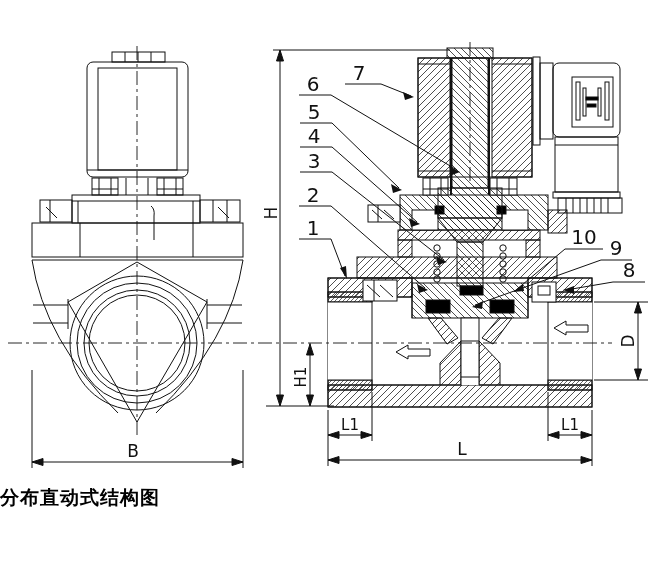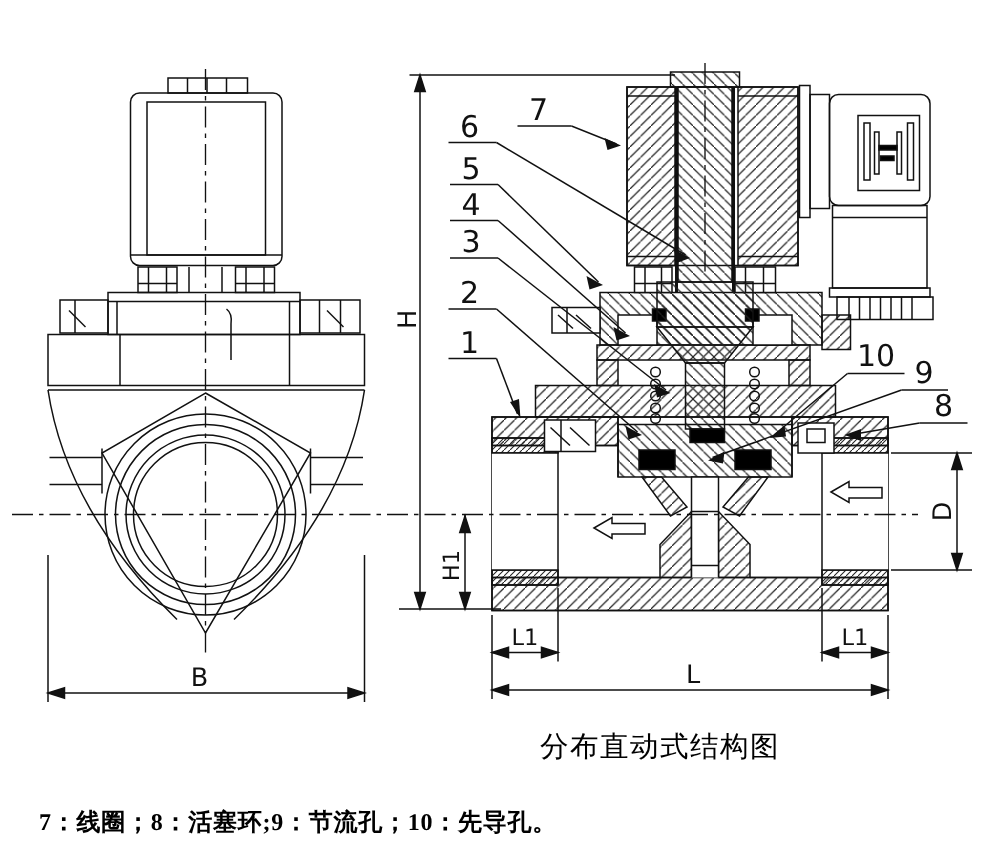--- a/index.html
+++ b/index.html
@@ -1,21 +1,21 @@
 <!DOCTYPE html>
 <html><head>
 <meta charset="utf-8">
 <style>
   html,body{margin:0;padding:0;background:#ffffff;}
   body{width:660px;height:571px;overflow:hidden;position:relative;
        font-family:"Liberation Serif","DejaVu Sans",serif;}
   .stage{position:absolute;left:0;top:0;width:660px;height:571px;background:#fff;}
   svg{position:absolute;left:0;top:0;}
-  .title{position:absolute;left:0;top:485px;width:520px;text-align:right;
-         font-size:19px;font-weight:normal;color:#000;letter-spacing:1px;}
+  .title{position:absolute;left:0;top:485px;width:520px;text-align:left;
+         font-size:19px;font-weight:bold;color:#000;letter-spacing:1px;}
   .legend{position:absolute;left:26px;color:#000;font-size:16px;font-weight:bold;
           white-space:nowrap;letter-spacing:0.5px;}
   .legend.l1{top:512px;}
   .legend.l2{top:538px;}
   text{font-family:"DejaVu Sans","Liberation Sans",sans-serif;fill:#111;}
   .pn{font-size:20px;}
   .dim{font-size:17px;}
   .dims{font-size:15px;}
 </style>
 </head>
@@ -349,15 +349,14 @@
     <text class="pn" x="314" y="168" text-anchor="middle">3</text>
     <text class="pn" x="313" y="202" text-anchor="middle">2</text>
     <text class="pn" x="313" y="235" text-anchor="middle">1</text>
     <text class="pn" x="584" y="244" text-anchor="middle">10</text>
     <text class="pn" x="616" y="255" text-anchor="middle">9</text>
     <text class="pn" x="629" y="277" text-anchor="middle">8</text>
   </g>
 </svg>
 
 <div class="title">分布直动式结构图</div>
-<div class="legend l2">7：线圈；8：活塞环;9：节流孔；10：先导孔。</div>
 
 </div>
 
 </body></html>

